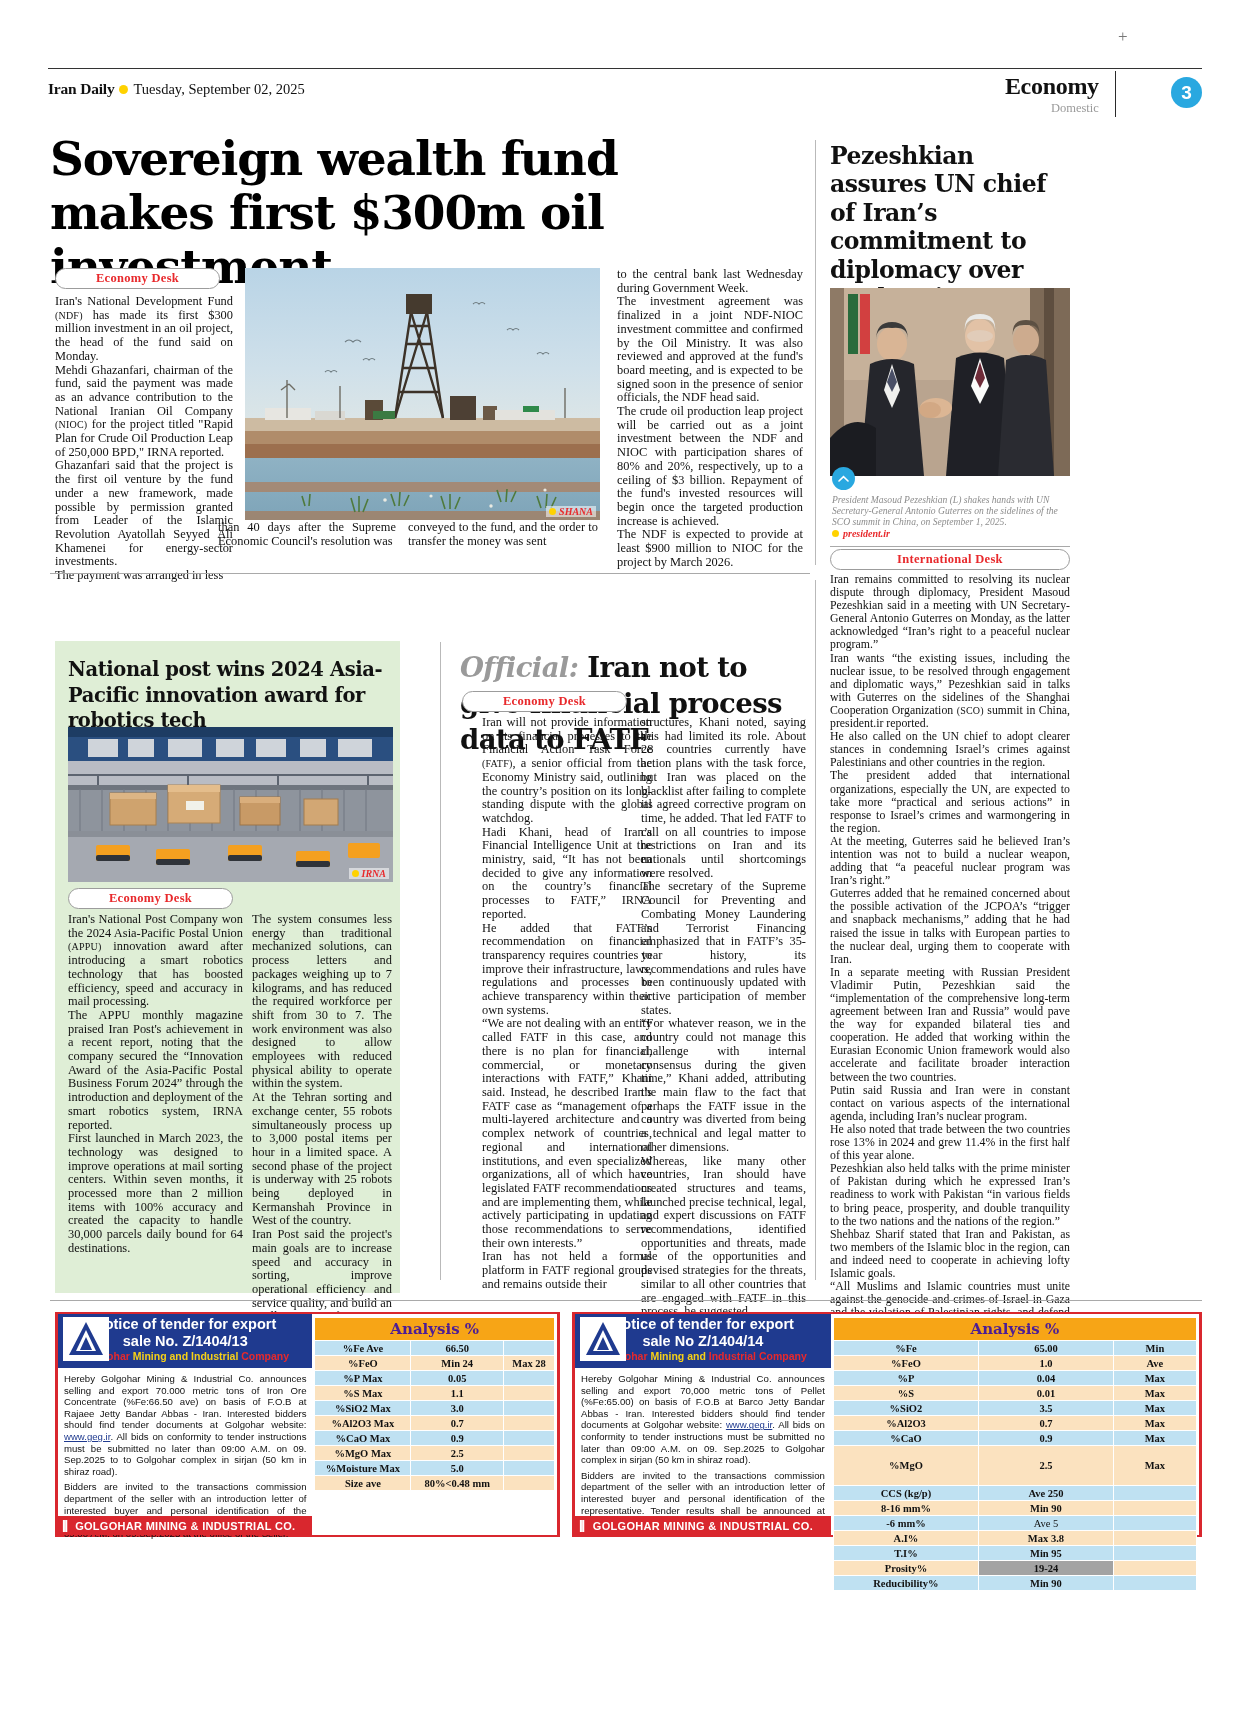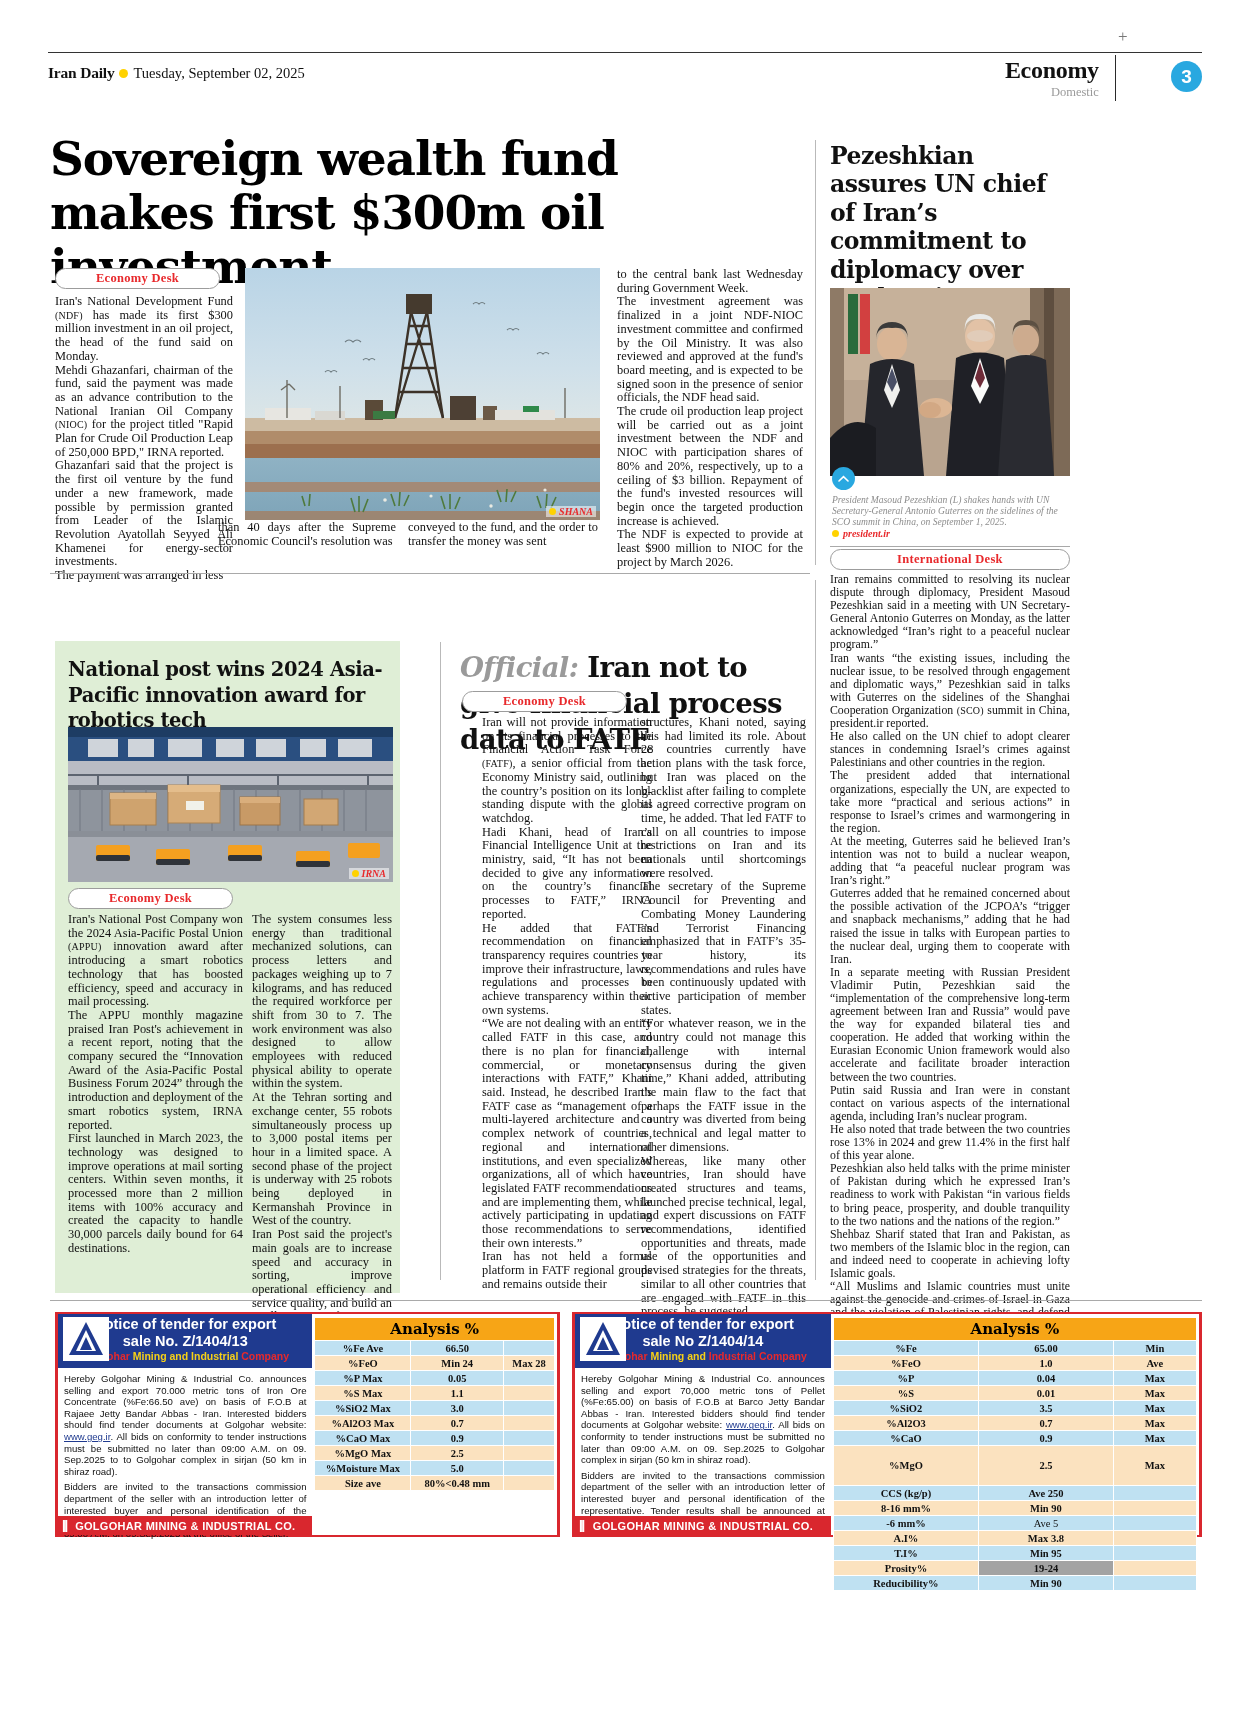--- a/index.html
+++ b/index.html
@@ -9,21 +9,21 @@
     font-family: "Liberation Serif", serif;
     color: #111;
   }
   .page { position: relative; width: 1250px; height: 1734px; background:#fff; }
 
   
   .cropmark { position:absolute; color:#777; font-size:17px; line-height:1; }
 
   
   .masthead {
-    position:absolute; left:48px; top:52px; width:1154px; height:56px;
+    position:absolute; left:48px; top:68px; width:1154px; height:56px;
     border-top:1.5px solid #333;
     display:flex; align-items:flex-start; justify-content:space-between;
   }
   .mast-left { display:flex; align-items:center; gap:5px; padding-top:11px; }
   .mast-brand { font-family:"Liberation Serif", serif; font-weight:bold; font-size:15.5px; letter-spacing:-.2px; }
   .mast-dot { width:9px; height:9px; border-radius:50%; background:#ffd200; display:inline-block; }
   .mast-date { font-size:14.5px; }
   .mast-right { position:relative; display:flex; align-items:flex-start; }
   .section-block { text-align:right; padding-top:5px; padding-right:16px; }
   .section-title { font-size:24px; font-weight:bold; line-height:1; letter-spacing:-.3px; }
@@ -154,21 +154,21 @@
     position:absolute; left:0; bottom:0; width:100%; height:19px;
     background:#d9272e; color:#fff;
     font-family:"Liberation Sans", sans-serif; font-weight:bold; font-size:11px;
     display:flex; align-items:center; justify-content:center; letter-spacing:.3px;
   }
   .ad-foot-left { position:absolute; left:4px; top:2px; color:#fff; font-size:12px; letter-spacing:-2px;}
   table.analysis { border-collapse:collapse; width:100%; }
   table.analysis td { border:1px solid #fff; text-align:center; }
 
   .analysis-hdr {
-    background:#f7a516; color:#000000; font-weight:bold;
+    background:#f7a516; color:#4c1d95; font-weight:bold;
     font-family:"DejaVu Serif", serif;
   }
 </style>
 </head>
 <body>
 
 <div class="page">
 
   <div class="cropmark" style="left:1118px; top:28px;">+</div>
 

